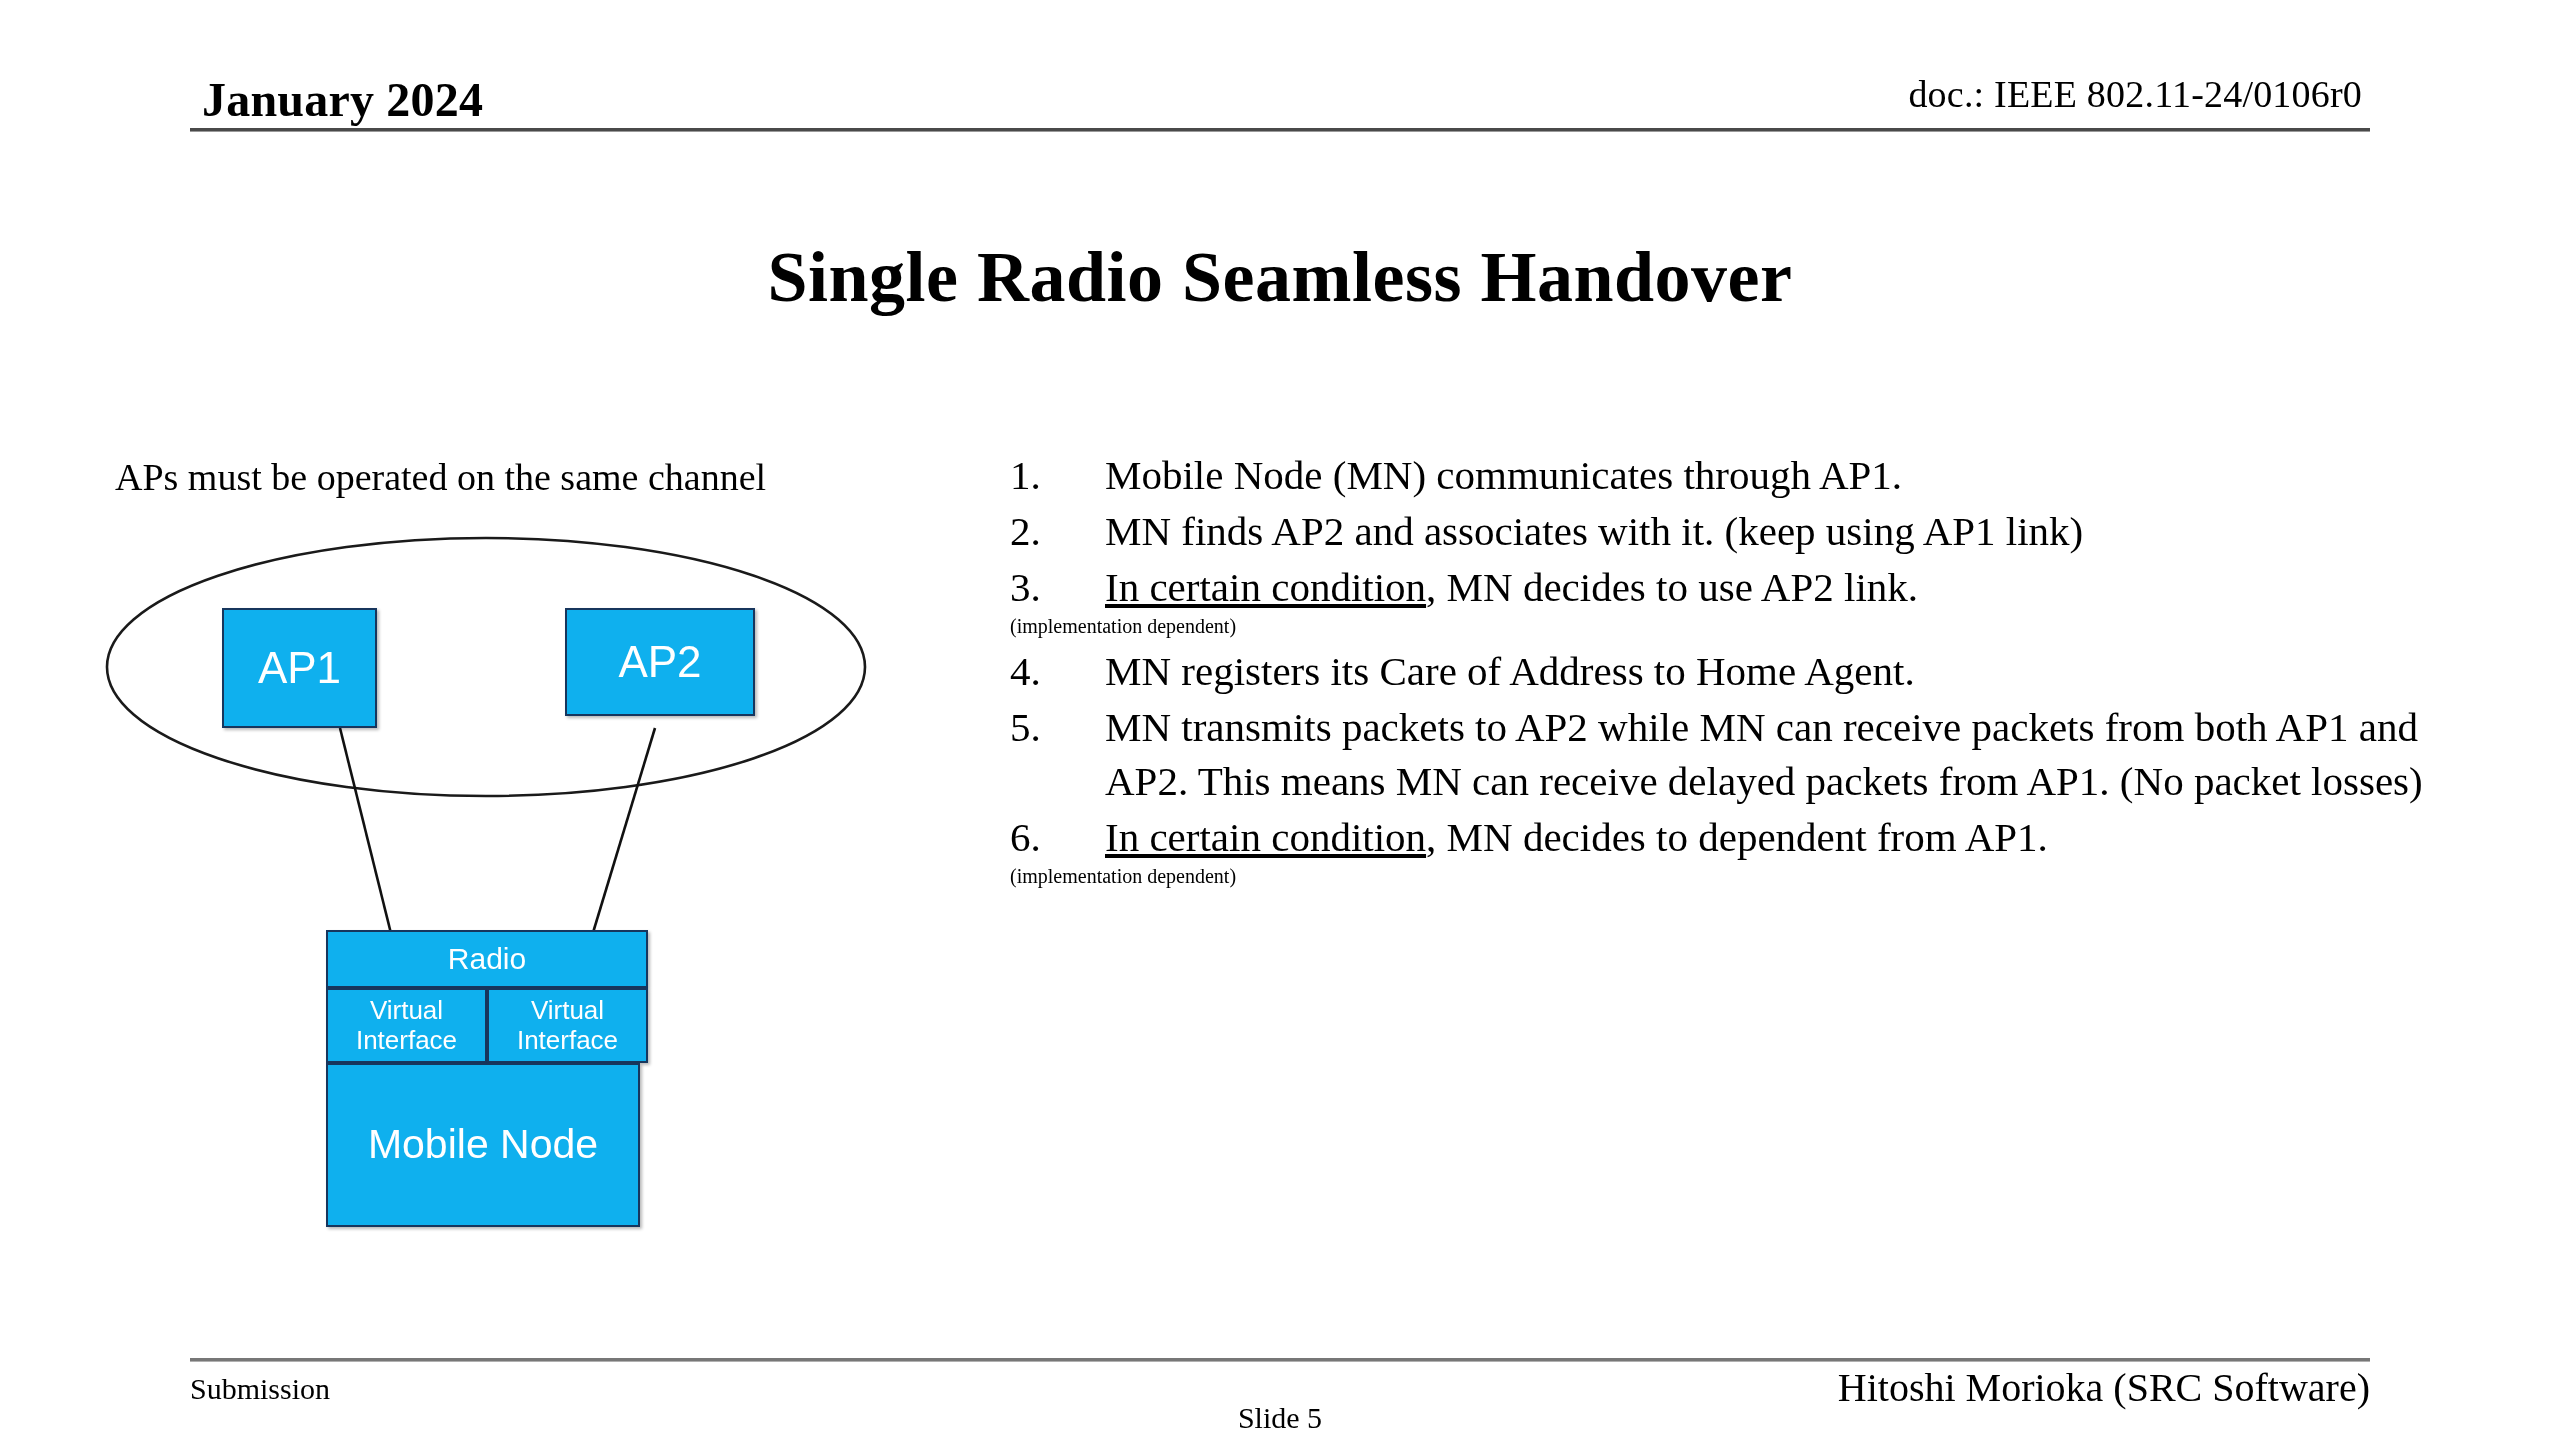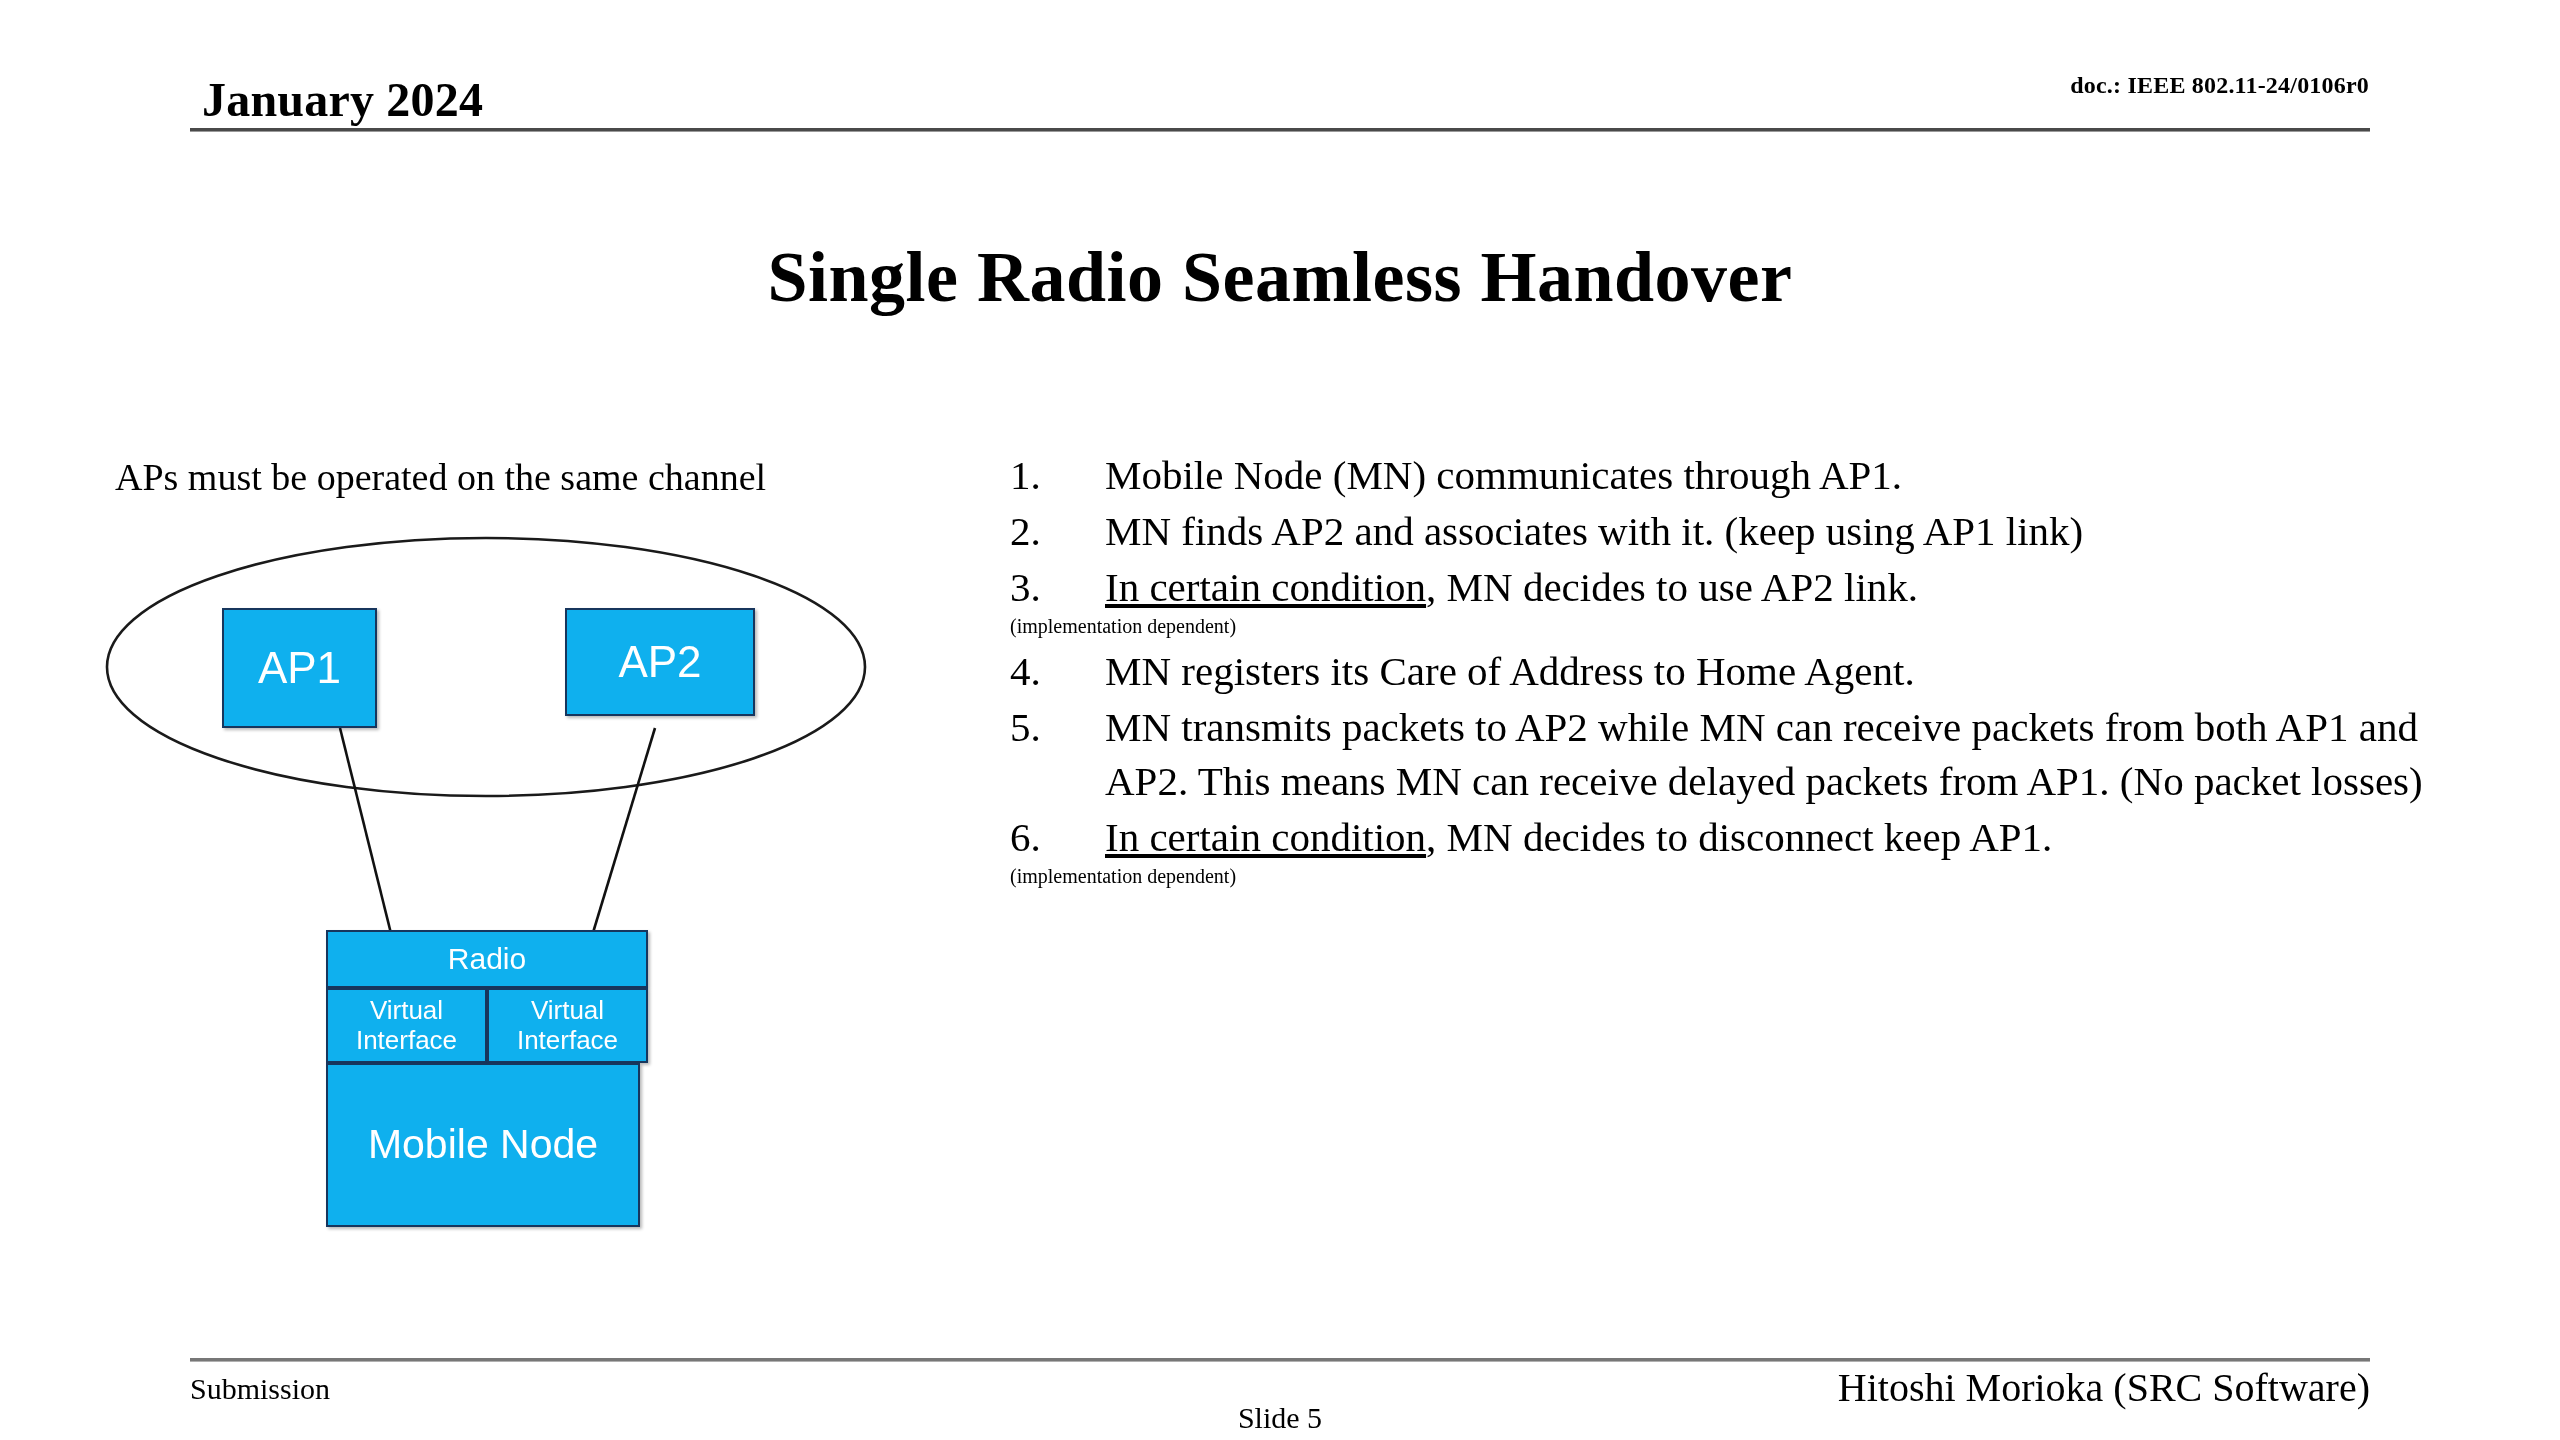--- a/index.html
+++ b/index.html
@@ -28,24 +28,24 @@
     position: absolute;
     left: 12px;
     top: 0;
     font-size: 48px;
     font-weight: bold;
     letter-spacing: 0.2px;
     white-space: nowrap;
   }
   #slide-header .hdr-doc {
     position: absolute;
-    right: 1px;
-    top: 0;
-    font-size: 24px;
-    font-weight: bold;
+    right: 8px;
+    top: 0;
+    font-size: 38px;
+    font-weight: normal;
     letter-spacing: 0.2px;
     white-space: nowrap;
   }
   #slide-header .hdr-rule {
     position: absolute;
     left: 0;
     right: 0;
     top: 56px;
     height: 3px;
     background: #4a4a4a;
@@ -253,21 +253,21 @@
     <div class="step-text"><span class="emph"></span><span>MN registers its Care of Address to Home Agent.</span></div>
   </div>
 
   <div class="step-row">
     <div class="step-num">5.</div>
     <div class="step-text"><span class="emph"></span><span>MN transmits packets to AP2 while MN can receive packets from both AP1 and AP2. This means MN can receive delayed packets from AP1. (No packet losses)</span></div>
   </div>
 
   <div class="step-row">
     <div class="step-num">6.</div>
-    <div class="step-text"><span class="emph">In certain condition</span><span>, MN decides to disconnect keep AP1.</span></div>
+    <div class="step-text"><span class="emph">In certain condition</span><span>, MN decides to dependent from AP1.</span></div>
   </div>
   <div class="step-sub">(implementation dependent)</div>
 
 </div>
 
 <div id="slide-footer">
   <div class="ftr-rule"></div>
   <div class="ftr-left">Submission</div>
   <div class="ftr-center">Slide 5</div>
   <div class="ftr-right">Hitoshi Morioka (SRC Software)</div>

